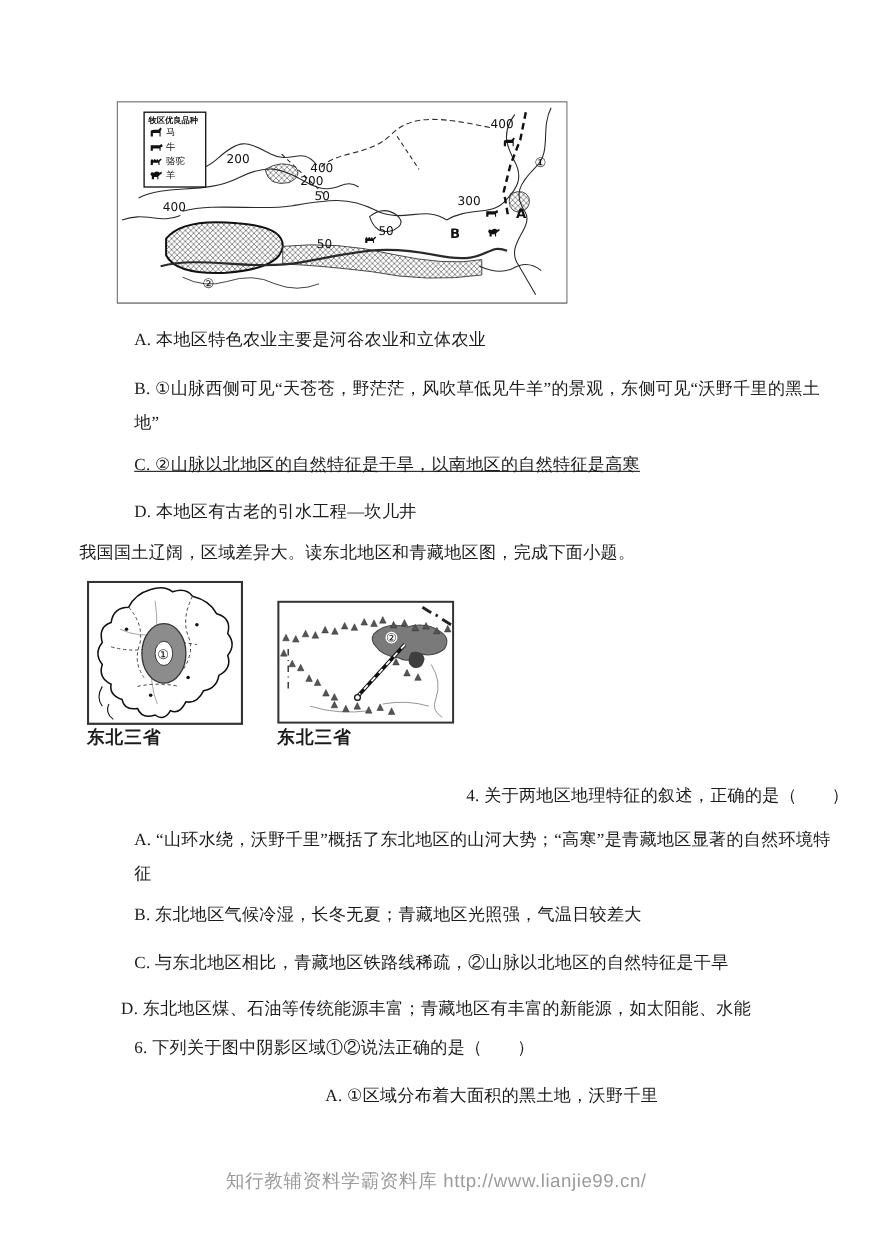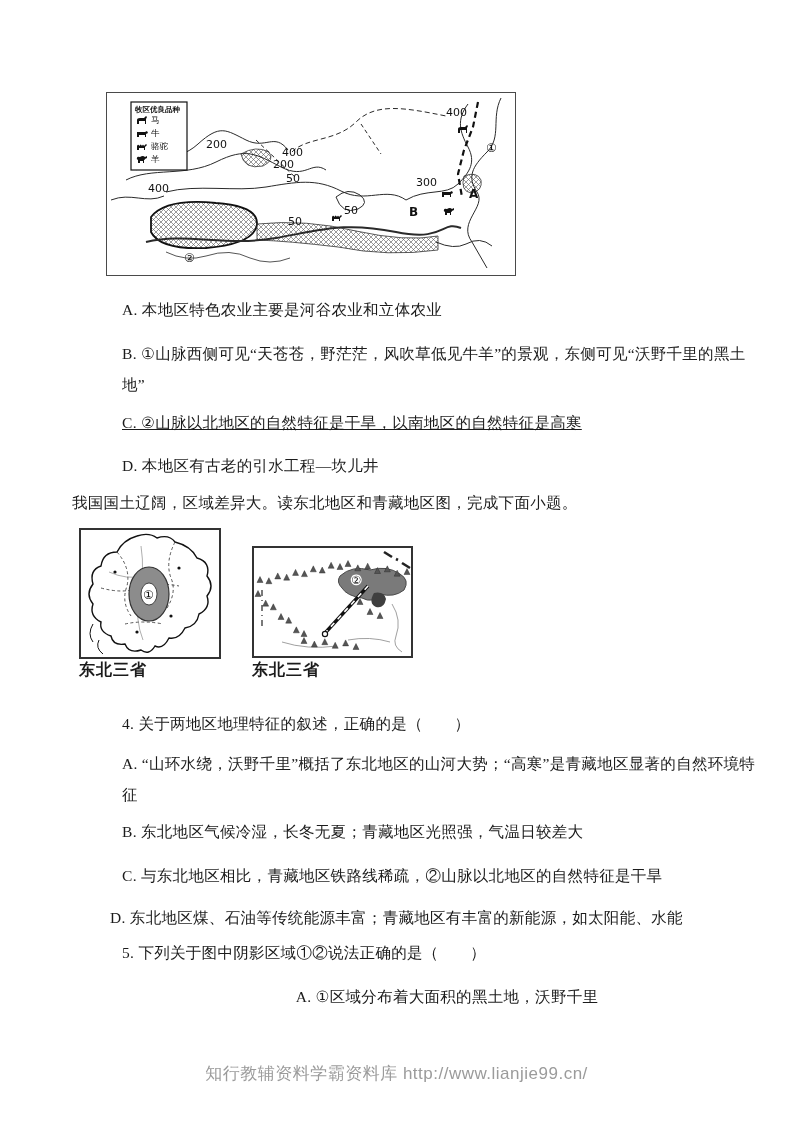--- a/index.html
+++ b/index.html
@@ -224,26 +224,26 @@
           <polygon points="90.6,99.9 93.6,93.9 96.6,99.9" fill="#555" stroke="#222" stroke-width="0.4"></polygon>
           <polygon points="101,103.5 104,97.5 107,103.5" fill="#555" stroke="#222" stroke-width="0.4"></polygon>
           <polygon points="105,58.5 108,52.5 111,58.5" fill="#555" stroke="#222" stroke-width="0.4"></polygon>
           <polygon points="115,68.5 118,62.5 121,68.5" fill="#555" stroke="#222" stroke-width="0.4"></polygon>
           <polygon points="125,72.5 128,66.5 131,72.5" fill="#555" stroke="#222" stroke-width="0.4"></polygon>
         </g>
     </svg>
   </div>
   <div class="figcap" style="left:252px;top:660px;width:161px;">东北三省</div>
 
-  <p class="para" style="left:122px;top:708px;">4. 关于两地区地理特征的叙述，正确的是（　　）</p>
+  <p class="para" style="left:122px;top:708px;text-align:right;">4. 关于两地区地理特征的叙述，正确的是（　　）</p>
   <p class="para" style="left:122px;top:748px;width:645px;">A. “山环水绕，沃野千里”概括了东北地区的山河大势；“高寒”是青藏地区显著的自然环境特征</p>
   <p class="para" style="left:122px;top:816px;">B. 东北地区气候冷湿，长冬无夏；青藏地区光照强，气温日较差大</p>
   <p class="para" style="left:122px;top:860px;">C. 与东北地区相比，青藏地区铁路线稀疏，②山脉以北地区的自然特征是干旱</p>
   <p class="para" style="left:110px;top:902px;">D. 东北地区煤、石油等传统能源丰富；青藏地区有丰富的新能源，如太阳能、水能</p>
 
-  <p class="para" style="left:122px;top:937px;">5. 下列关于图中阴影区域①②说法正确的是（　　）</p>
+  <p class="para" style="left:122px;top:937px;">6. 下列关于图中阴影区域①②说法正确的是（　　）</p>
   <p class="para" style="left:122px;top:981px;text-align:center;">A. ①区域分布着大面积的黑土地，沃野千里</p>
 
   <div class="footer">
     <a href="#">知行教辅资料学霸资料库 http://www.lianjie99.cn/</a>
   </div>
 
 </div>
 
 </body></html>

